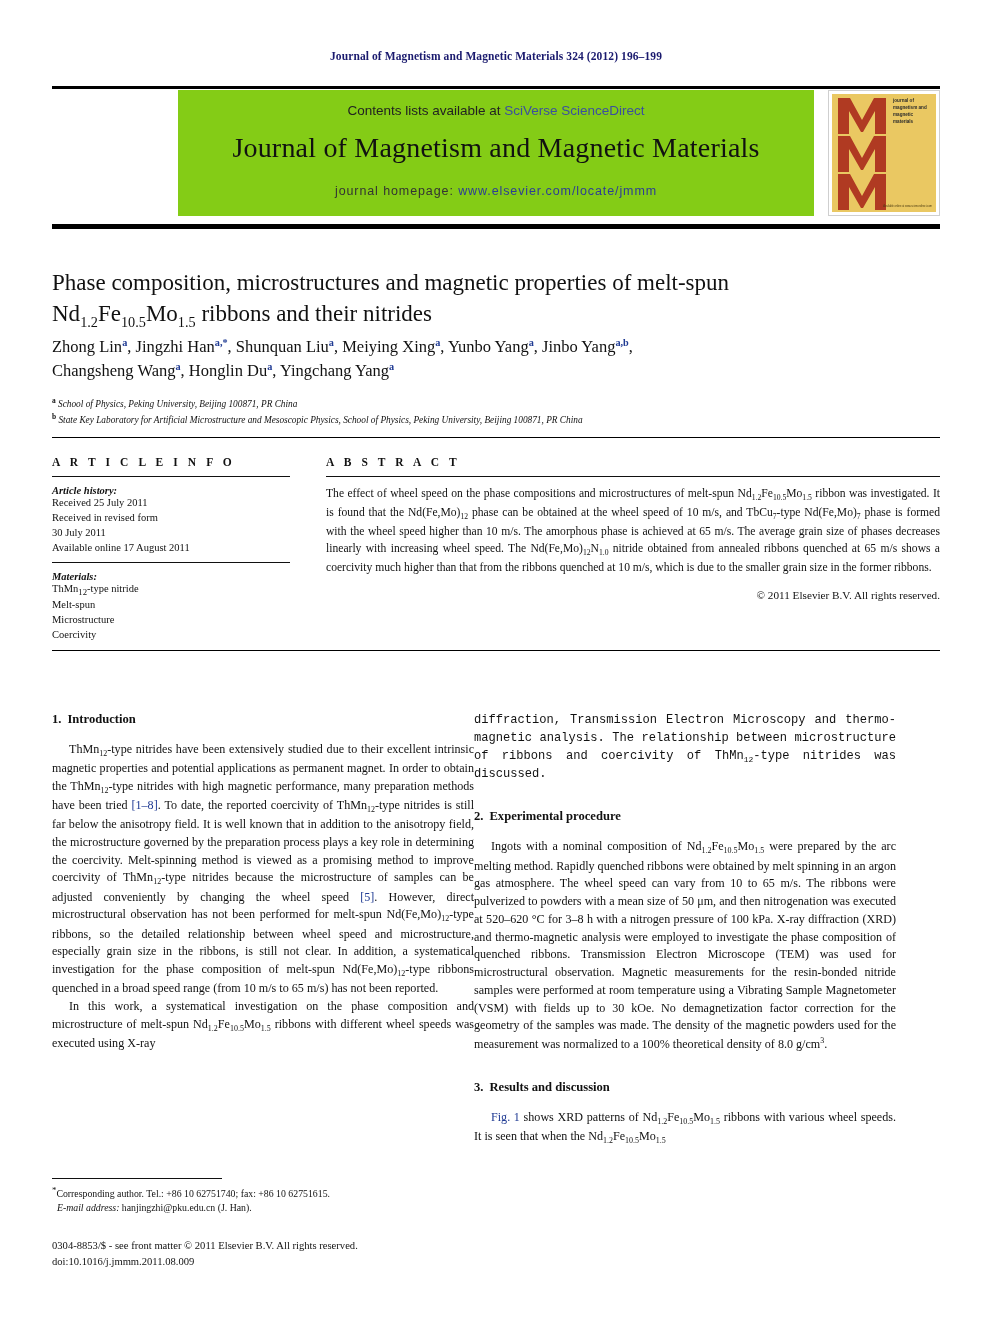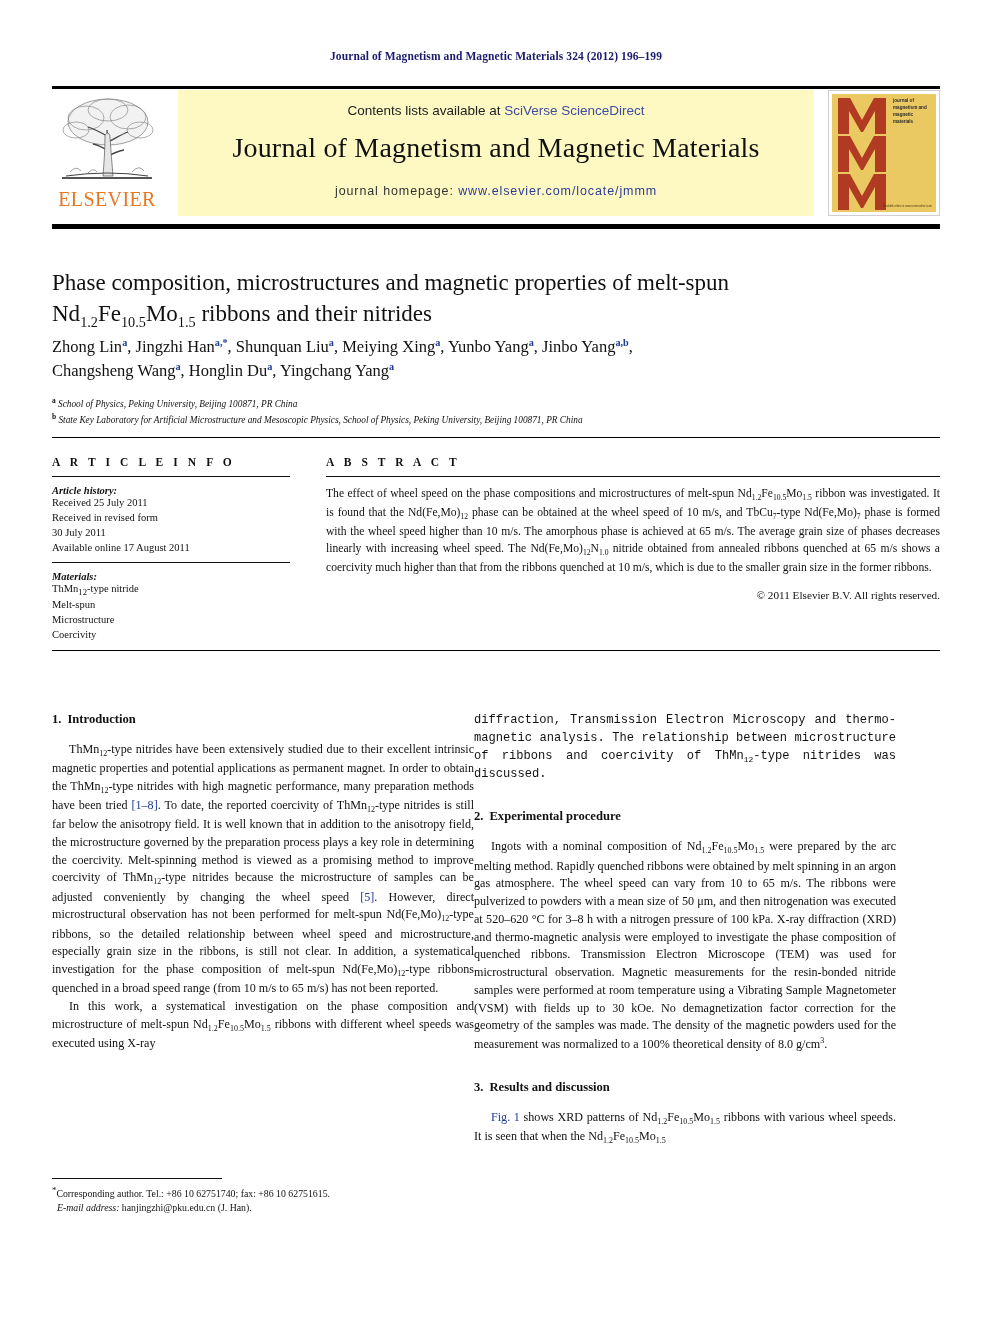--- a/index.html
+++ b/index.html
@@ -77,21 +77,21 @@
     font-size: 20px;
     letter-spacing: 0.4px;
     color: #E87722;
   }
   .masthead-center {
     position: absolute;
     left: 126px;
     top: 0px;
     width: 636px;
     height: 126px;
-    background: #fef9c3;
+    background: #84cc16;
     box-sizing: border-box;
   }
   .contents-line {
     position: absolute;
     top: 13px;
     left: 0;
     width: 100%;
     text-align: center;
     font-family: "Liberation Sans", sans-serif;
     font-size: 13.5px;
@@ -367,40 +367,20 @@
 <body>
 
 <div class="page">
 
   <div class="running-head">Journal of Magnetism and Magnetic Materials 324 (2012) 196–199</div>
 
   <div class="rule-top"></div>
 
   <div class="masthead">
 
-    <div class="elsevier-logo">
-      <div class="tree-box">
-        <svg width="98" height="96" viewBox="0 0 98 96" aria-hidden="true">
-          <g stroke="#555" stroke-width="0.7" fill="none">
-            <ellipse cx="50" cy="30" rx="40" ry="23" fill="#f2f2f2" stroke="#777"></ellipse>
-            <ellipse cx="28" cy="26" rx="18" ry="12" stroke="#8a8a8a"></ellipse>
-            <ellipse cx="70" cy="25" rx="18" ry="12" stroke="#8a8a8a"></ellipse>
-            <ellipse cx="50" cy="18" rx="20" ry="11" stroke="#8a8a8a"></ellipse>
-            <ellipse cx="18" cy="38" rx="13" ry="8" stroke="#8a8a8a"></ellipse>
-            <ellipse cx="82" cy="38" rx="13" ry="8" stroke="#8a8a8a"></ellipse>
-            <path d="M52 84 C50 66 50 52 49 38 M49 44 C42 40 36 37 30 35 M50 50 C58 46 64 42 70 40 M49 58 C44 55 40 53 35 52 M50 64 C56 61 60 59 66 58" stroke="#444" stroke-width="1.3"></path>
-            <path d="M45 84 C46 70 47 58 47 44 C47 40 52 40 52 45 C53 60 54 72 55 84 Z" fill="#e6e6e6" stroke="#555"></path>
-            <path d="M8 84 q42 -6 82 0" stroke="#444" stroke-width="1.2"></path>
-            <path d="M12 80 q6 -7 11 -1 M74 80 q7 -8 12 -1 M30 81 q5 -6 9 -1" stroke="#777"></path>
-          </g>
-          <rect x="4" y="85" width="90" height="2" fill="#555"></rect>
-        </svg>
-      </div>
-      <div class="elsevier-word">ELSEVIER</div>
-    </div>
 
     <div class="masthead-center">
       <div class="contents-line">
         <span>Contents lists available at </span><a href="#">SciVerse ScienceDirect</a>
       </div>
       <div class="journal-title">Journal of Magnetism and Magnetic Materials</div>
       <div class="homepage-line">
         <span>journal homepage: </span><a href="#">www.elsevier.com/locate/jmmm</a>
       </div>
     </div>
@@ -506,14 +486,18 @@
       </p>
     </div>
   </div>
 
   <div class="footnote-rule"></div>
   <div class="footnote">
     <span class="star">*</span><span>Corresponding author. Tel.: +86 10 62751740; fax: +86 10 62751615.</span><br>
     &nbsp;&nbsp;<em>E-mail address:</em> <span>hanjingzhi@pku.edu.cn (J. Han).</span>
   </div>
 
+  <div class="imprint">
+    <div>0304-8853/$ - see front matter © 2011 Elsevier B.V. All rights reserved.</div>
+    <div>doi:10.1016/j.jmmm.2011.08.009</div>
+  </div>
 
 </div>
 
 </body></html>

